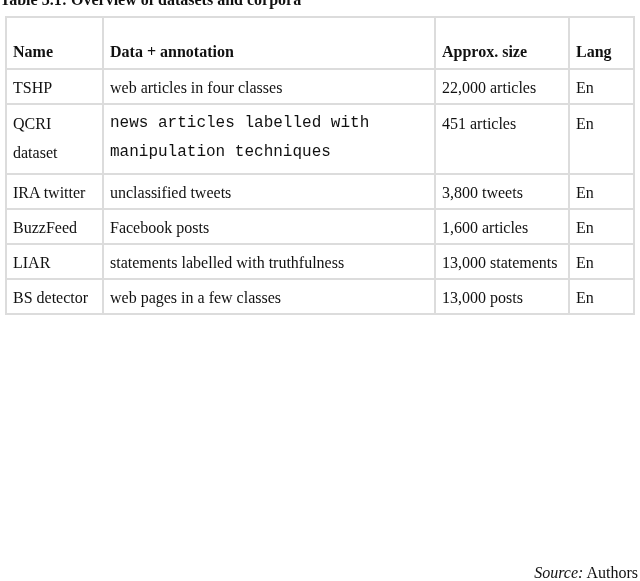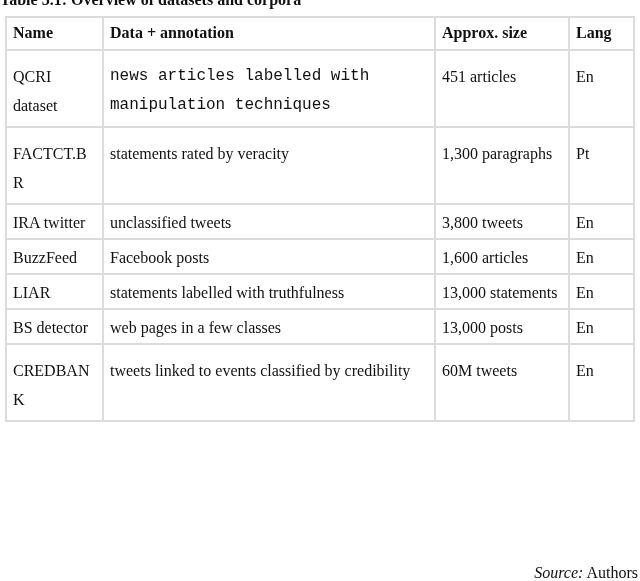--- a/index.html
+++ b/index.html
@@ -38,34 +38,34 @@
     vertical-align: top;
     padding: 7px 5px 0 6px;
     line-height: 29px;
     text-align: left;
     word-wrap: break-word;
     overflow-wrap: anywhere;
   }
   table.data th {
     font-weight: bold;
     height: 31px;
-    padding-top: 0;
+    padding-top: 19px;
     border-radius: 10px;
   }
   col.c1 { width: 97px; }
   col.c2 { width: 332px; }
   col.c3 { width: 134px; }
   col.c4 { width: 65px; }
   td.justify {
     text-align: justify;
     text-align-last: left;
     font-family: Liberation Mono, monospace;
   }
   tr.single td { height: 30px; padding-top: 3px; }
-  tr.double td { height: 64px; padding-top: 11px; }
+  tr.double td { height: 64px; padding-top: 4px; }
   .source {
     position: absolute;
     right: 2px;
     top: 563px;
     font-size: 16px;
     line-height: 20px;
     white-space: nowrap;
   }
   .source em { font-style: italic; margin-left: 47px; }
 </style>
@@ -83,31 +83,31 @@
   </colgroup>
   <thead>
     <tr>
       <th>Name</th>
       <th>Data + annotation</th>
       <th>Approx. size</th>
       <th>Lang</th>
     </tr>
   </thead>
   <tbody>
+    <tr class="single">
+      <td>TSHP</td>
+      <td>web articles in four classes</td>
+      <td>22,000 articles</td>
+      <td>En</td>
+    </tr>
     <tr class="double">
       <td>QCRI dataset</td>
       <td class="justify">news articles labelled with manipulation techniques</td>
       <td>451 articles</td>
       <td>En</td>
-    </tr>
-    <tr class="double">
-      <td>FACTCT.BR</td>
-      <td>statements rated by veracity</td>
-      <td>1,300 paragraphs</td>
-      <td>Pt</td>
     </tr>
     <tr class="single">
       <td>IRA twitter</td>
       <td>unclassified tweets</td>
       <td>3,800 tweets</td>
       <td>En</td>
     </tr>
     <tr class="single">
       <td>BuzzFeed</td>
       <td>Facebook posts</td>
@@ -119,25 +119,19 @@
       <td>statements labelled with truthfulness</td>
       <td>13,000 statements</td>
       <td>En</td>
     </tr>
     <tr class="single">
       <td>BS detector</td>
       <td>web pages in a few classes</td>
       <td>13,000 posts</td>
       <td>En</td>
     </tr>
-    <tr class="double">
-      <td>CREDBANK</td>
-      <td>tweets linked to events classified by credibility</td>
-      <td>60M tweets</td>
-      <td>En</td>
-    </tr>
   </tbody>
 </table>
 
 <div class="source">
   <em>Source:</em>
   <span>Authors</span>
 </div>
 
 </body></html>

